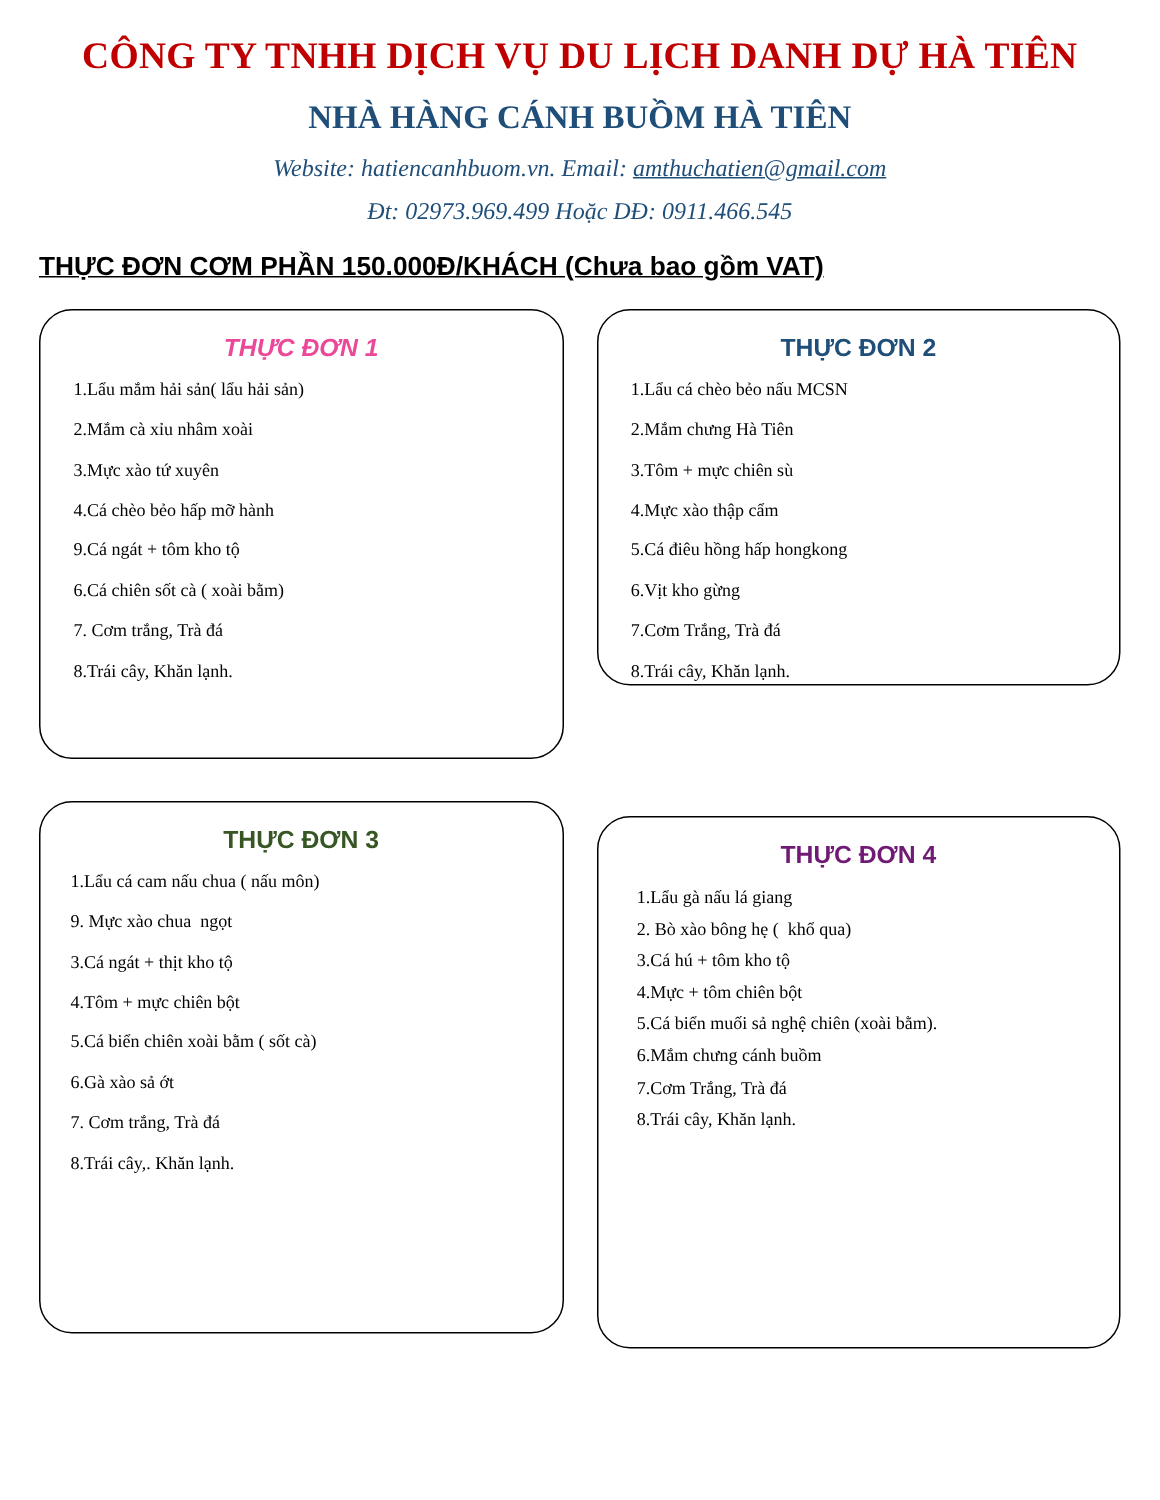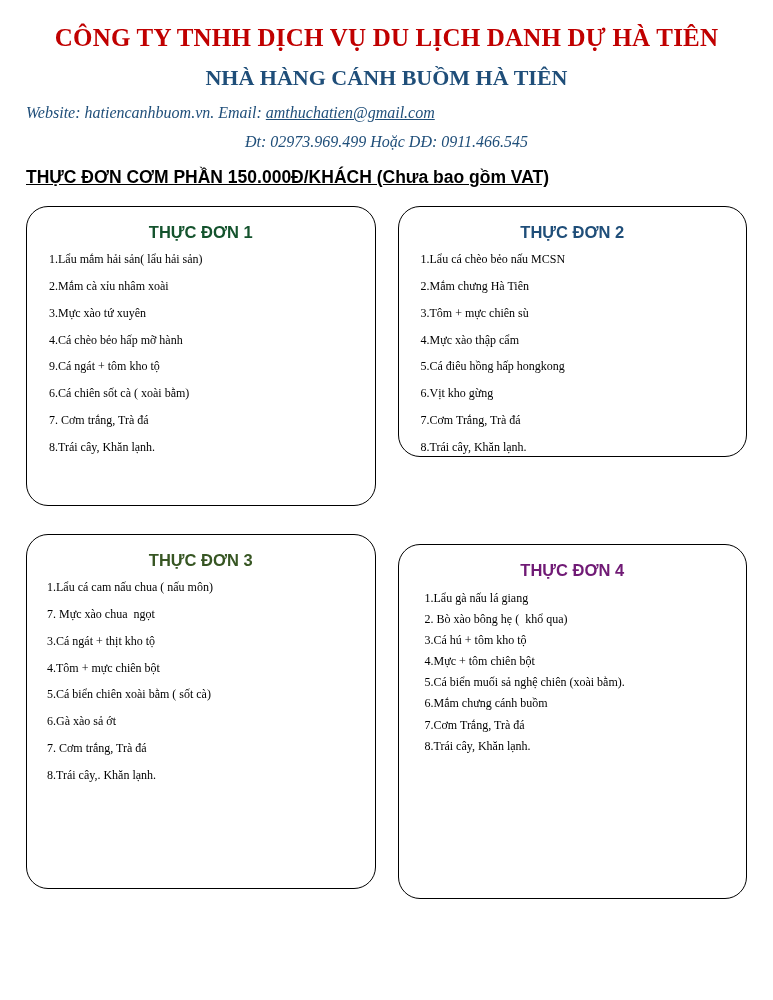--- a/index.html
+++ b/index.html
@@ -35,21 +35,21 @@
   }
   .restaurant-name {
     text-align: center;
     color: #1f4e79;
     font-weight: bold;
     font-size: 22px;
     line-height: 1.15;
     margin: 12px 0 0 0;
   }
   .website-line {
-    text-align: left;
+    text-align: center;
     color: #1f4e79;
     font-size: 16px;
     font-style: italic;
     margin: 14px 0 0 0;
   }
   .website-line .email {
     text-decoration: underline;
     color: #1f4e79;
   }
   .phone-line {
@@ -128,21 +128,21 @@
     <span>Website: hatiencanhbuom.vn. Email: </span><a class="email" href="#">amthuchatien@gmail.com</a>
   </div>
 
   <div class="phone-line">Đt: 02973.969.499 Hoặc DĐ: 0911.466.545</div>
 
   <div class="menu-title">THỰC ĐƠN CƠM PHẦN 150.000Đ/KHÁCH (Chưa bao gồm VAT)</div>
 
   <div class="grid">
 
     <div class="card c1">
-      <div class="card-title" style="color: #14532d;">THỰC ĐƠN 1</div>
+      <div class="card-title" style="color: #ec4899; font-style: italic;">THỰC ĐƠN 1</div>
       <ul class="items">
         <li>1.Lẩu mắm hải sản( lẩu hải sản)</li>
         <li>2.Mắm cà xỉu nhâm xoài</li>
         <li>3.Mực xào tứ xuyên</li>
         <li>4.Cá chèo bẻo hấp mỡ hành</li>
         <li>9.Cá ngát + tôm kho tộ</li>
         <li>6.Cá chiên sốt cà ( xoài bằm)</li>
         <li>7. Cơm trắng, Trà đá</li>
         <li>8.Trái cây, Khăn lạnh.</li>
       </ul>
@@ -159,21 +159,21 @@
         <li>6.Vịt kho gừng</li>
         <li>7.Cơm Trắng, Trà đá</li>
         <li>8.Trái cây, Khăn lạnh.</li>
       </ul>
     </div>
 
     <div class="card c3">
       <div class="card-title" style="color: rgb(55, 86, 35);">THỰC ĐƠN 3</div>
       <ul class="items">
         <li>1.Lẩu cá cam nấu chua ( nấu môn)</li>
-        <li>7. Mực xào chua  ngọt</li>
+        <li>9. Mực xào chua  ngọt</li>
         <li>3.Cá ngát + thịt kho tộ</li>
         <li>4.Tôm + mực chiên bột</li>
         <li>5.Cá biển chiên xoài bằm ( sốt cà)</li>
         <li>6.Gà xào sả ớt</li>
         <li>7. Cơm trắng, Trà đá</li>
         <li>8.Trái cây,. Khăn lạnh.</li>
       </ul>
     </div>
 
     <div class="card c4">

